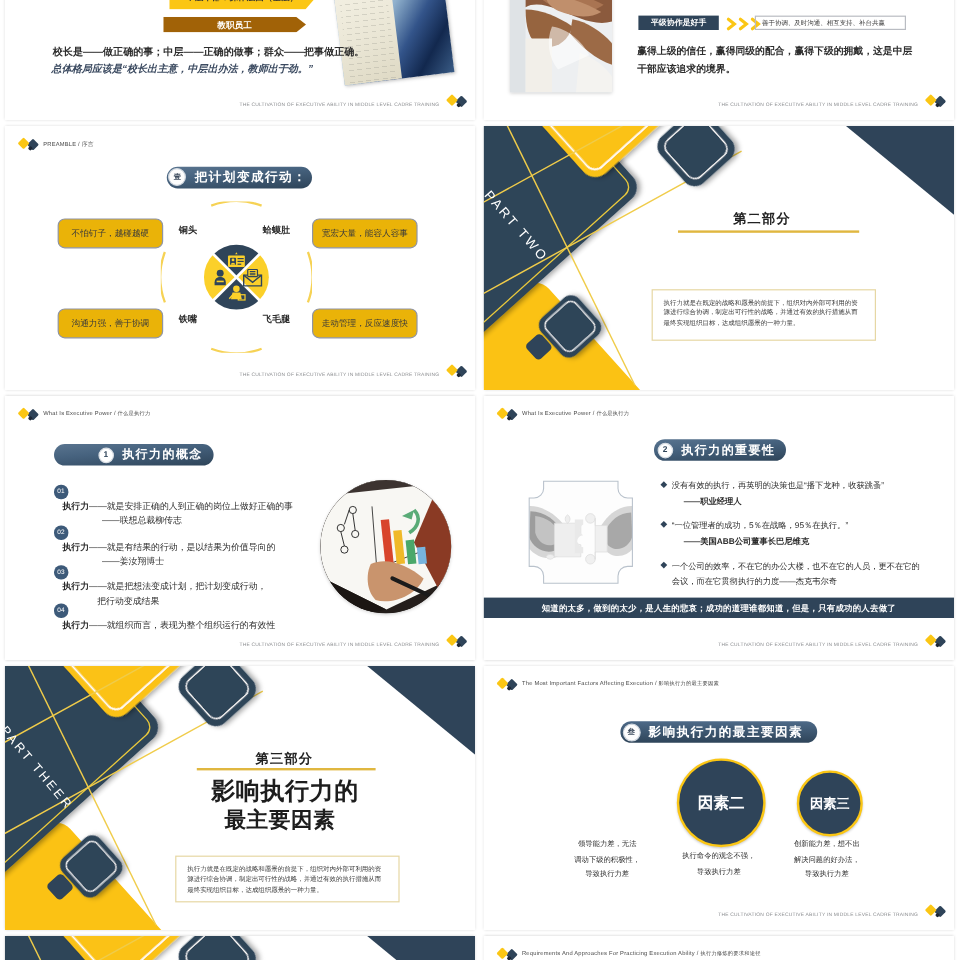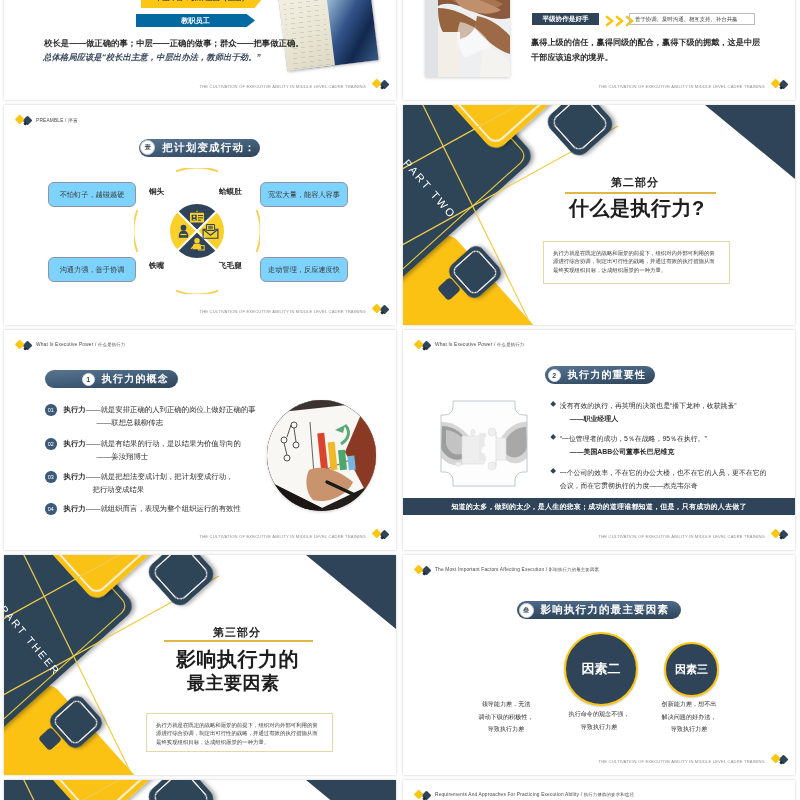--- a/index.html
+++ b/index.html
@@ -23,21 +23,21 @@
   .dlogo .d{background:#1d2735;}
 
   
   .s2 .pill{position:absolute;background:linear-gradient(175deg,#59748f 0%,#46627e 40%,#2e4459 100%);
             border-radius:999px;display:flex;align-items:center;}
   .s2 .pill .circ{width:15px;height:15px;border-radius:50%;background:#fdfdfd;
             display:flex;align-items:center;justify-content:center;}
   .s2 .pill .txt{color:#fff;font-weight:bold;font-size:10.5px;letter-spacing:1.2px;margin-left:7px;}
   .s2 .card{position:absolute;border:.8px solid #8f94a3;border-radius:6px;
             display:flex;align-items:center;justify-content:center;color:#3a3a3a;font-size:7.2px;
-            background:#7dd3fc;}
+            background:#eab308;}
   .s2 .qlab{position:absolute;font-size:7.6px;font-weight:bold;color:#2a2a2a;white-space:nowrap;}
 
   
   .dlogo{width:17px;height:13px;}
   .dlogo.head{left:11px;top:9px;}
   .dlogo.foot{right:7px;bottom:9px;}
   .dlogo i.y{left:1.3px;top:1.9px;width:7.3px;height:7.3px;transform:rotate(45deg);z-index:3;}
   .dlogo i.n{left:9.1px;top:2.9px;width:7px;height:7px;transform:rotate(45deg);z-index:2;}
   .dlogo i.d{left:9.2px;top:8.2px;width:2.6px;height:2.6px;transform:rotate(45deg);z-index:4;}
 
@@ -46,21 +46,21 @@
      background:linear-gradient(125deg,#9fb7cc 0%,#c7d8e6 22%,#8fb0cc 42%,#33548a 62%,#12284e 80%,#3a5c86 100%);
      transform:rotate(-7deg);box-shadow:1px 1px 3px rgba(0,0,0,.25);overflow:hidden;}
   .s1l-photo::before{content:"";position:absolute;left:0;top:0;width:52%;height:100%;
      background:linear-gradient(160deg,#f4f1e4 0%,#eae6d5 55%,#ded9c4 100%);}
   .s1l-photo::after{content:"";position:absolute;left:4%;top:0;width:44%;height:100%;
      background:repeating-linear-gradient(180deg,rgba(150,150,140,.30) 0 .5px,transparent .5px 5px);}
   .s1l-arrow-y{position:absolute;left:137px;top:108px;width:122px;height:20px;background:#fbc614;
      clip-path:polygon(0 0,93% 0,100% 50%,93% 100%,0 100%);
      display:flex;align-items:center;justify-content:center;
      color:#303030;font-size:7.2px;font-weight:bold;}
-  .s1l-arrow-n{position:absolute;left:132px;top:134px;width:119px;height:13px;background:#0369a1;
+  .s1l-arrow-n{position:absolute;left:132px;top:134px;width:119px;height:13px;background:#a16207;
      clip-path:polygon(0 0,93% 0,100% 50%,93% 100%,0 100%);
      display:flex;align-items:center;justify-content:center;
      color:#fff;font-size:7.2px;font-weight:bold;}
   .s1l-l1{position:absolute;left:40px;top:158px;font-size:8.4px;font-weight:bold;color:#2d2d2d;white-space:nowrap;}
   .s1l-l2{position:absolute;left:39px;top:172px;font-size:8.4px;font-weight:bold;font-style:italic;
      color:#3b4a60;white-space:nowrap;}
 
   
   .s1r-photo{position:absolute;left:22px;top:112px;width:85px;height:85px;overflow:hidden;
      background:#eceef0;box-shadow:0 1px 3px rgba(0,0,0,.18);}
@@ -115,21 +115,21 @@
   
   .t4,.t5{position:absolute;background:linear-gradient(175deg,#59748f 0%,#46627e 40%,#2e4459 100%);
      border-radius:999px;display:flex;align-items:center;height:18px;}
   .t4 .n,.t5 .n{width:13px;height:13px;border-radius:50%;background:#fff;margin-left:2.8px;
      display:flex;align-items:center;justify-content:center;font-size:7px;font-weight:bold;color:#2f4459;
      border:.9px solid #d9dee4;box-sizing:border-box;}
   .t4 .t,.t5 .t{color:#fff;font-weight:bold;font-size:10px;letter-spacing:1.2px;margin:0 9px 0 7px;}
   .t4{left:41px;top:40px;padding-left:34px;}
   .photo4{position:absolute;left:263px;top:70px;width:109px;height:111px;border-radius:50%;
      background:#2b2522;box-shadow:0 1px 3px rgba(0,0,0,.2);overflow:hidden;}
-  .it{position:absolute;left:41px;display:flex;align-items:flex-start;}
+  .it{position:absolute;left:41px;display:flex;align-items:flex-start;flex-direction:column;}
   .it .bn{width:11.5px;height:11.5px;border-radius:50%;background:#3d5a79;color:#fff;font-size:5.4px;
      display:flex;align-items:center;justify-content:center;flex:0 0 11.5px;margin-top:0px;}
   .it .bt{margin-left:7px;font-size:7.4px;line-height:12.5px;color:#2d2d2d;white-space:nowrap;}
   .it .bt b{font-weight:bold;}
   .it .sub{margin-left:33px;}
   .it .sub2{margin-left:29px;}
   .it.i0{top:74px;}
   .it.i1{top:108px;}
   .it.i2{top:141px;}
   .it.i3{top:173px;}
@@ -356,21 +356,20 @@
           <rect x="-16.5" y="-16.5" width="33" height="33" rx="6" fill="none" stroke="#fff" stroke-width="1"></rect>
         </g>
         <g transform="translate(46,184) rotate(-42)">
           <rect x="-8.5" y="-8.5" width="17" height="17" rx="3.5" fill="#2f4459"></rect>
         </g>
       </svg>
     </div>
     <div class="plabel">PART TWO</div>
     <div class="pkick">第二部分</div>
     <div class="prule"></div>
-    <div class="ptitle">什么是执行力?</div>
     <div class="pnote">执行力就是在既定的战略和愿景的前提下，组织对内外部可利用的资源进行综合协调，制定出可行性的战略，并通过有效的执行措施从而最终实现组织目标，达成组织愿景的一种力量。</div>
   </div>
 </div>
 
 <div class="row">
 
   <div class="slide s4">
     <div class="dlogo head">
       <i class="sq n"></i>
           <i class="sq d"></i>

